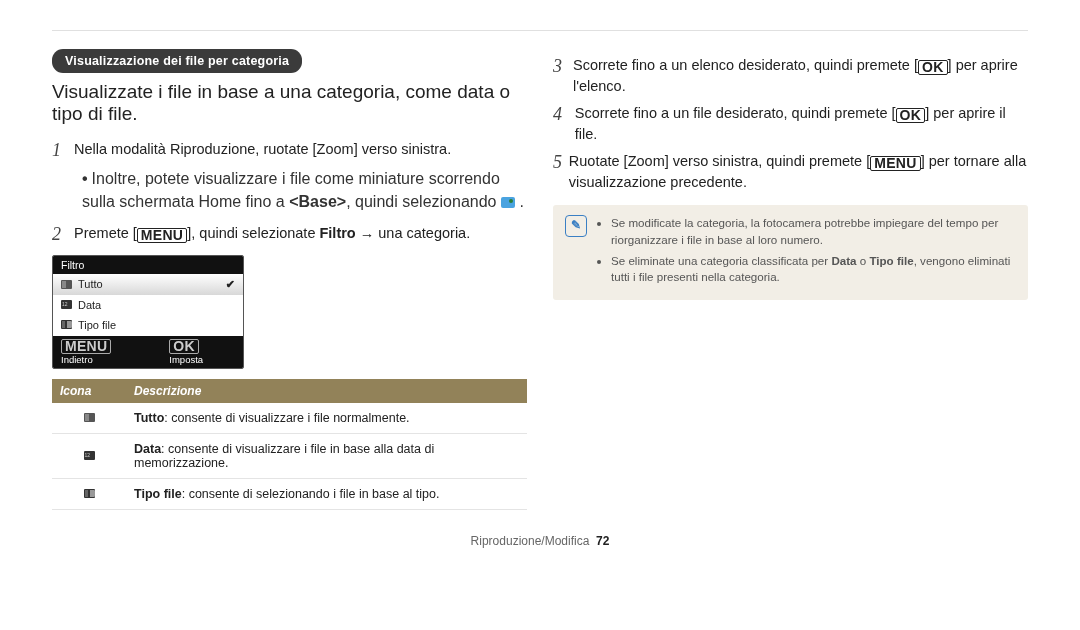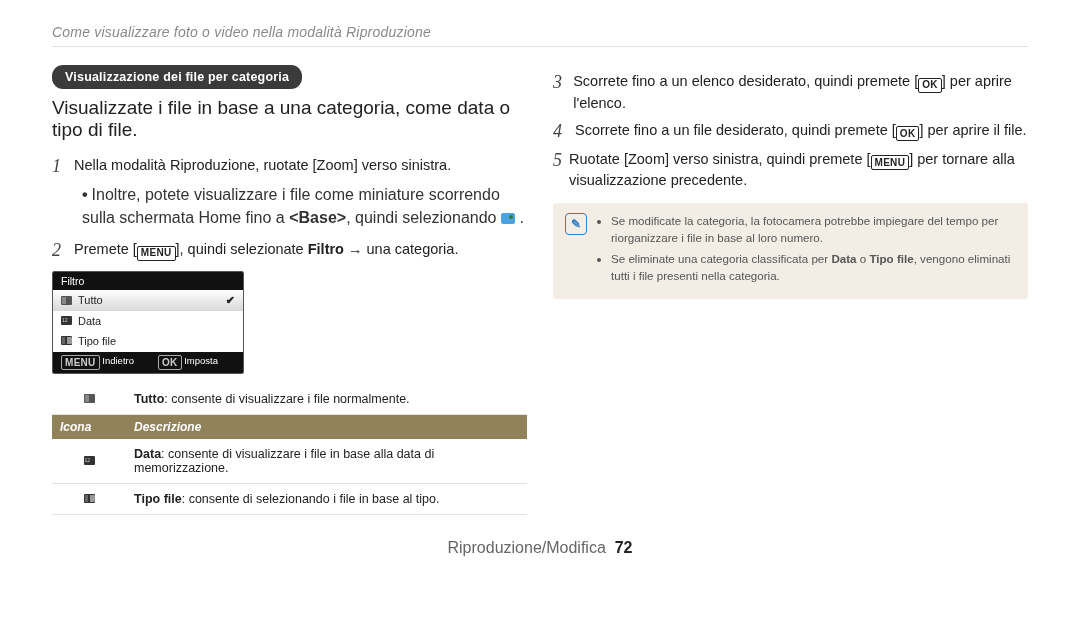--- a/index.html
+++ b/index.html
@@ -9,21 +9,21 @@
   .cols{display:flex;gap:26px}
   .col{flex:1;min-width:0}
   .pill{display:inline-block;background:#3b3b3b;color:#fff;font-weight:700;font-size:12.5px;padding:5px 13px;border-radius:11px;letter-spacing:.2px}
   .lede{font-size:19px;margin:8px 0 14px 0}
   .step{display:flex;align-items:flex-start;margin:6px 0}
   .stepnum{font-style:italic;font-family:Georgia,"Times New Roman",serif;font-size:18px;width:22px;color:#444;line-height:1.3}
   .steptxt{font-size:14.5px;line-height:1.45}
   .steptxt .kw{font-weight:400}
   .bullet{font-size:16px;margin:4px 0 10px 30px;color:#333;line-height:1.4}
   .bullet .dot{font-weight:700;margin-right:4px}
-  .iconbox{display:inline-flex;align-items:center;justify-content:center;border:1.4px solid #222;border-radius:2px;font-size:10px;font-weight:800;padding:0 3px;height:13px;line-height:12px;vertical-align:-2px;letter-spacing:.3px}
+  .iconbox{display:inline-flex;align-items:center;justify-content:center;border:1.4px solid #222;border-radius:2px;font-size:14px;font-weight:800;padding:0 3px;height:13px;line-height:12px;vertical-align:-2px;letter-spacing:.3px}
   .chip{display:inline-flex;align-items:center;justify-content:center;width:14px;height:11px;background:#4aa3e0;border-radius:2px;vertical-align:-1px;position:relative}
   .chip::after{content:"";position:absolute;right:2px;top:2px;width:4px;height:4px;background:#2b7e39;border-radius:50%}
   
   .panel{width:190px;border:1px solid #555;margin:8px 0 10px 0;border-radius:2px;overflow:hidden;font-size:11px}
   .panel .title{background:#111;color:#fff;padding:3px 8px;font-size:10.5px}
   .panel .row{display:flex;align-items:center;padding:4px 8px;gap:6px}
   .panel .row.sel{background:linear-gradient(#fff,#d8d8d8)}
   .panel .row .chk{margin-left:auto;font-weight:900}
   .panel .body{background:#fff;min-height:62px}
   .panel .footer{background:#111;color:#fff;display:flex;gap:24px;padding:3px 8px;font-size:9.5px;align-items:center}
@@ -39,28 +39,27 @@
   table.icns{border-collapse:collapse;width:100%;margin-top:4px;font-size:12.5px}
   table.icns th{background:#928259;color:#fff;text-align:left;font-weight:700;font-size:12px;padding:5px 8px;font-style:italic}
   table.icns th:first-child{width:58px}
   table.icns td{border-bottom:1px solid #e4e4e4;padding:8px 8px;vertical-align:middle}
   table.icns td.ic{text-align:center}
   
   .note{display:flex;background:#f2eee6;border-radius:3px;padding:10px 12px;margin-top:12px;font-size:11.6px;line-height:1.45;color:#555}
   .note .badge{width:20px;height:20px;border:1.6px solid #3a7fc4;color:#3a7fc4;border-radius:4px;font-size:12px;font-weight:800;display:flex;align-items:center;justify-content:center;margin-right:10px;flex:none}
   .note ul{margin:0;padding-left:14px}
   .note li{margin-bottom:4px}
-  .footerline{text-align:center;font-size:16px;color:#666;margin-top:24px}
+  .footerline{text-align:center;font-size:12px;color:#666;margin-top:24px}
   .footerline b{color:#222}
 </style>
 </head>
 <body>
 
 <div class="page">
-  <div class="breadcrumb">Come visualizzare foto o video nella modalità Riproduzione</div>
   <hr class="hr">
 
   <div class="cols">
 
     <div class="col">
       <span class="pill">Visualizzazione dei file per categoria</span>
       <div class="lede">Visualizzate i file in base a una categoria, come data o tipo di file.</div>
 
       <div class="step">
         <div class="stepnum">1</div>
@@ -100,26 +99,26 @@
         <div class="footer">
           <span><span class="iconbox" style="border-color:#aaa;color:#ccc">MENU</span> <span>Indietro</span></span>
           <span><span class="iconbox" style="border-color:#aaa;color:#ccc">OK</span> <span>Imposta</span></span>
         </div>
       </div>
 
       
       <table class="icns">
         <tbody>
             <tr>
+          <th>Icona</th>
+          <th>Descrizione</th>
+        </tr>
+        <tr>
           <td class="ic"><span class="micon all"></span></td>
           <td><b>Tutto</b><span>: consente di visualizzare i file normalmente.</span></td>
-        </tr>
-        <tr>
-          <th>Icona</th>
-          <th>Descrizione</th>
         </tr>
         <tr>
           <td class="ic"><span class="micon date"></span></td>
           <td><b>Data</b><span>: consente di visualizzare i file in base alla data di memorizzazione.</span></td>
         </tr>
         <tr>
           <td class="ic"><span class="micon type"></span></td>
           <td><b>Tipo file</b><span>: consente di selezionando i file in base al tipo.</span></td>
         </tr>
       </tbody>

